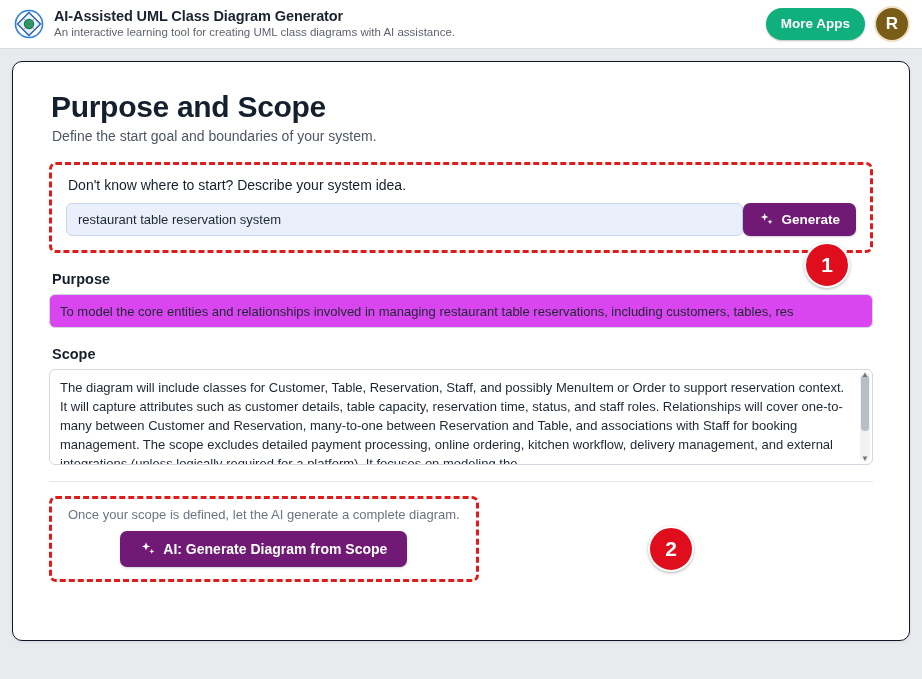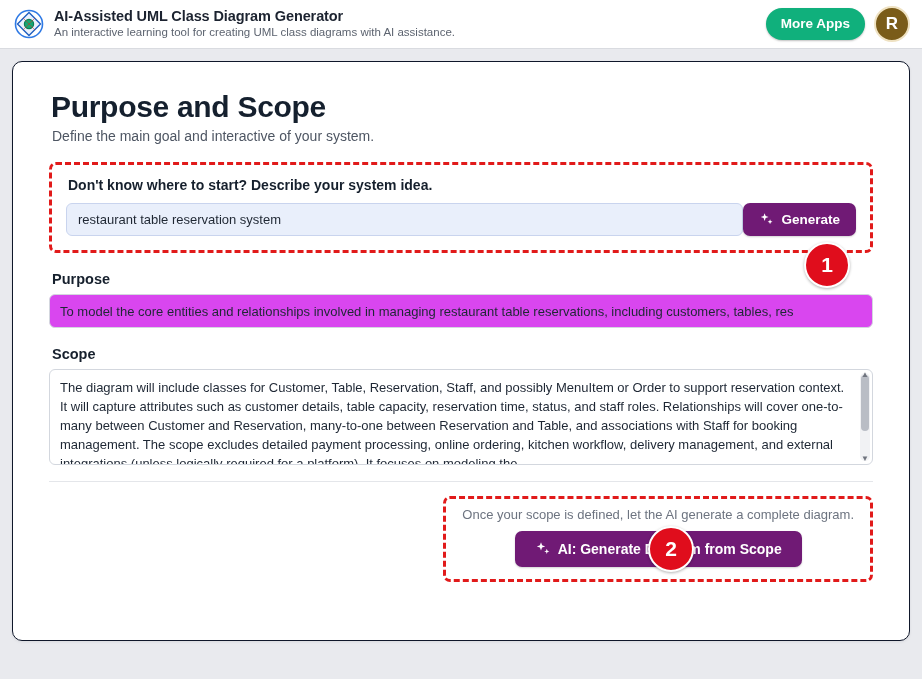--- a/index.html
+++ b/index.html
@@ -113,21 +113,21 @@
   
   .dashbox {
     border: 3px dashed #e11a1a;
     border-radius: 7px;
     position: relative;
   }
 
   .idea-box { padding: 10px 14px 14px 14px; }
   .idea-label {
     font-size: 14px;
-    font-weight: bold;
+    font-weight: normal;
     color: #16202d;
     margin: 2px 0 10px 2px;
   }
   .idea-row { display: flex; align-items: center; gap: 0; }
   .idea-input {
     flex: 1 1 auto;
     height: 33px;
     border: 1px solid #c9d4ee;
     background: #e9effb;
     border-radius: 6px;
@@ -223,21 +223,21 @@
   .scope-arrow.down { bottom: 1px; }
 
   hr.sep {
     border: none;
     border-top: 1px solid #e4e6ea;
     margin: 16px 0 0 0;
   }
 
   .footer-area {
     display: flex;
-    justify-content: flex-end;
+    justify-content: flex-start;
     margin-top: 14px;
     position: relative;
   }
   .gen-box {
     padding: 8px 16px 12px 16px;
     text-align: center;
   }
   .gen-hint {
     font-size: 13px;
     color: #6d7480;
@@ -286,21 +286,21 @@
   <div class="topright">
     <button class="more-apps">More Apps</button>
     <div class="avatar">R</div>
   </div>
 </div>
 
 <div class="page">
   <div class="card">
 
     <h1 class="page-title">Purpose and Scope</h1>
-    <div class="page-desc">Define the main goal and interactive of your system.</div>
+    <div class="page-desc">Define the start goal and boundaries of your system.</div>
 
     
     <div class="dashbox idea-box">
       <div class="idea-label">Don't know where to start? Describe your system idea.</div>
       <div class="idea-row">
         <input class="idea-input" type="text" value="restaurant table reservation system" style="">
         <button class="btn-blue">
           <span>
             <svg width="15" height="15" viewBox="0 0 16 16" aria-hidden="true">
               <path d="M6 1.2 L7.1 4.3 L10.2 5.4 L7.1 6.5 L6 9.6 L4.9 6.5 L1.8 5.4 L4.9 4.3 Z" fill="#ffffff"></path>

